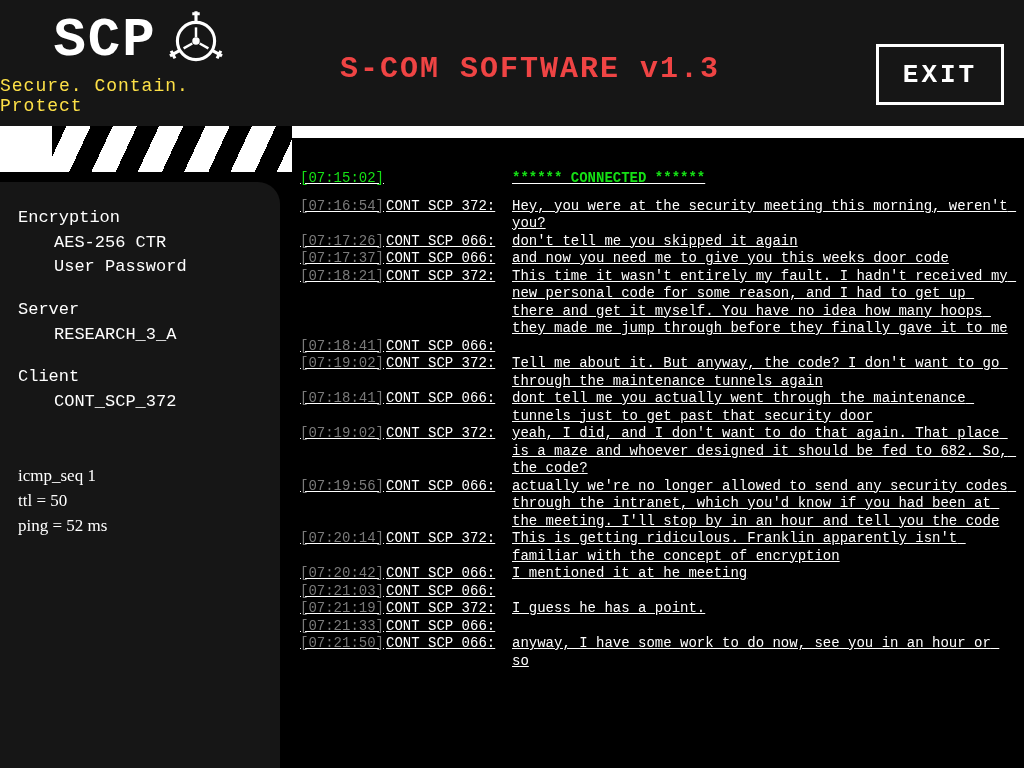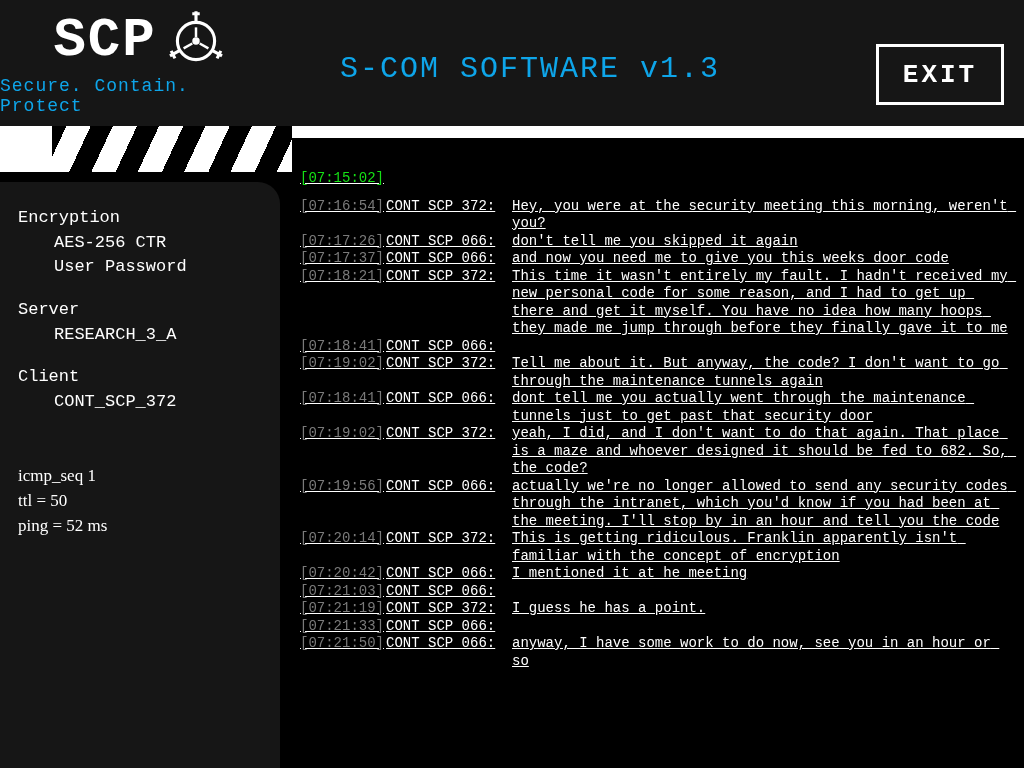--- a/index.html
+++ b/index.html
@@ -5,23 +5,23 @@
   * { box-sizing: border-box; margin: 0; padding: 0; }
   html, body { width: 1024px; height: 768px; overflow: hidden; background: #000; font-family: "Courier New", Courier, monospace; }
   .root { width: 1024px; height: 768px; position: relative; background: #000; }
 
   
   .header { position: absolute; left: 0; top: 0; width: 1024px; height: 126px; background: #161616; }
   .logo-panel { position: absolute; left: 0; top: 0; width: 280px; height: 126px; background: #161616; display: flex; flex-direction: column; align-items: center; justify-content: center; }
   .logo-row { display: flex; align-items: center; gap: 8px; }
   .logo-text { color: #fff; font-weight: 900; font-size: 54px; letter-spacing: 2px; font-family: "Courier New", monospace; line-height: 1; }
   .logo-svg { width: 62px; height: 62px; }
-  .tagline { color: #0ea5e9; font-size: 18px; letter-spacing: 1px; margin-top: 4px; font-family: "Courier New", monospace; }
+  .tagline { color: #fde047; font-size: 18px; letter-spacing: 1px; margin-top: 4px; font-family: "Courier New", monospace; }
 
-  .title { position: absolute; left: 340px; top: 52px; color: #0ea5e9; font-size: 30px; letter-spacing: 2px; font-family: "Courier New", monospace; font-weight: normal; }
+  .title { position: absolute; left: 340px; top: 52px; color: #ef4444; font-size: 30px; letter-spacing: 2px; font-family: "Courier New", monospace; font-weight: bold; }
 
   .exit-btn { position: absolute; right: 20px; top: 44px; width: 128px; height: 61px; border: 3px solid #fff; color: #fff; background: transparent; display: flex; align-items: center; justify-content: center; font-size: 26px; letter-spacing: 3px; font-family: "Courier New", monospace; font-weight: bold; cursor: pointer; }
 
   
   .white-strip { position: absolute; left: 0; top: 126px; width: 1024px; height: 46px; background: #fff; }
   
   .logo-overhang { position: absolute; left: 0; top: 126px; width: 280px; height: 46px; background: #fff; }
   .hazard { position: absolute; left: 52px; top: 126px; width: 240px; height: 46px; overflow: hidden; }
   .hazard-inner { position: absolute; left: -40px; top: -30px; width: 400px; height: 120px; background: repeating-linear-gradient(115deg, #000 0px, #000 20px, #fff 20px, #fff 42px); }
 
@@ -103,20 +103,21 @@
       <div>icmp_seq 1</div>
       <div>ttl = 50</div>
       <div>ping = 52 ms</div>
     </div>
   </div>
 
   <div class="log" id="log">
       <div class="log-line connected">
         <span class="ts">[07:15:02]</span>
         <span class="sender"></span>
+        <span class="msg">****** CONNECTED ******</span>
       </div>
       <div class="gap"></div>
       <div class="log-line">
         <span class="ts">[07:16:54]</span>
         <span class="sender">CONT_SCP_372:</span>
         <span class="msg">Hey, you were at the security meeting this morning, weren't you?</span>
       </div>
       <div class="log-line">
         <span class="ts">[07:17:26]</span>
         <span class="sender">CONT_SCP_066:</span>

